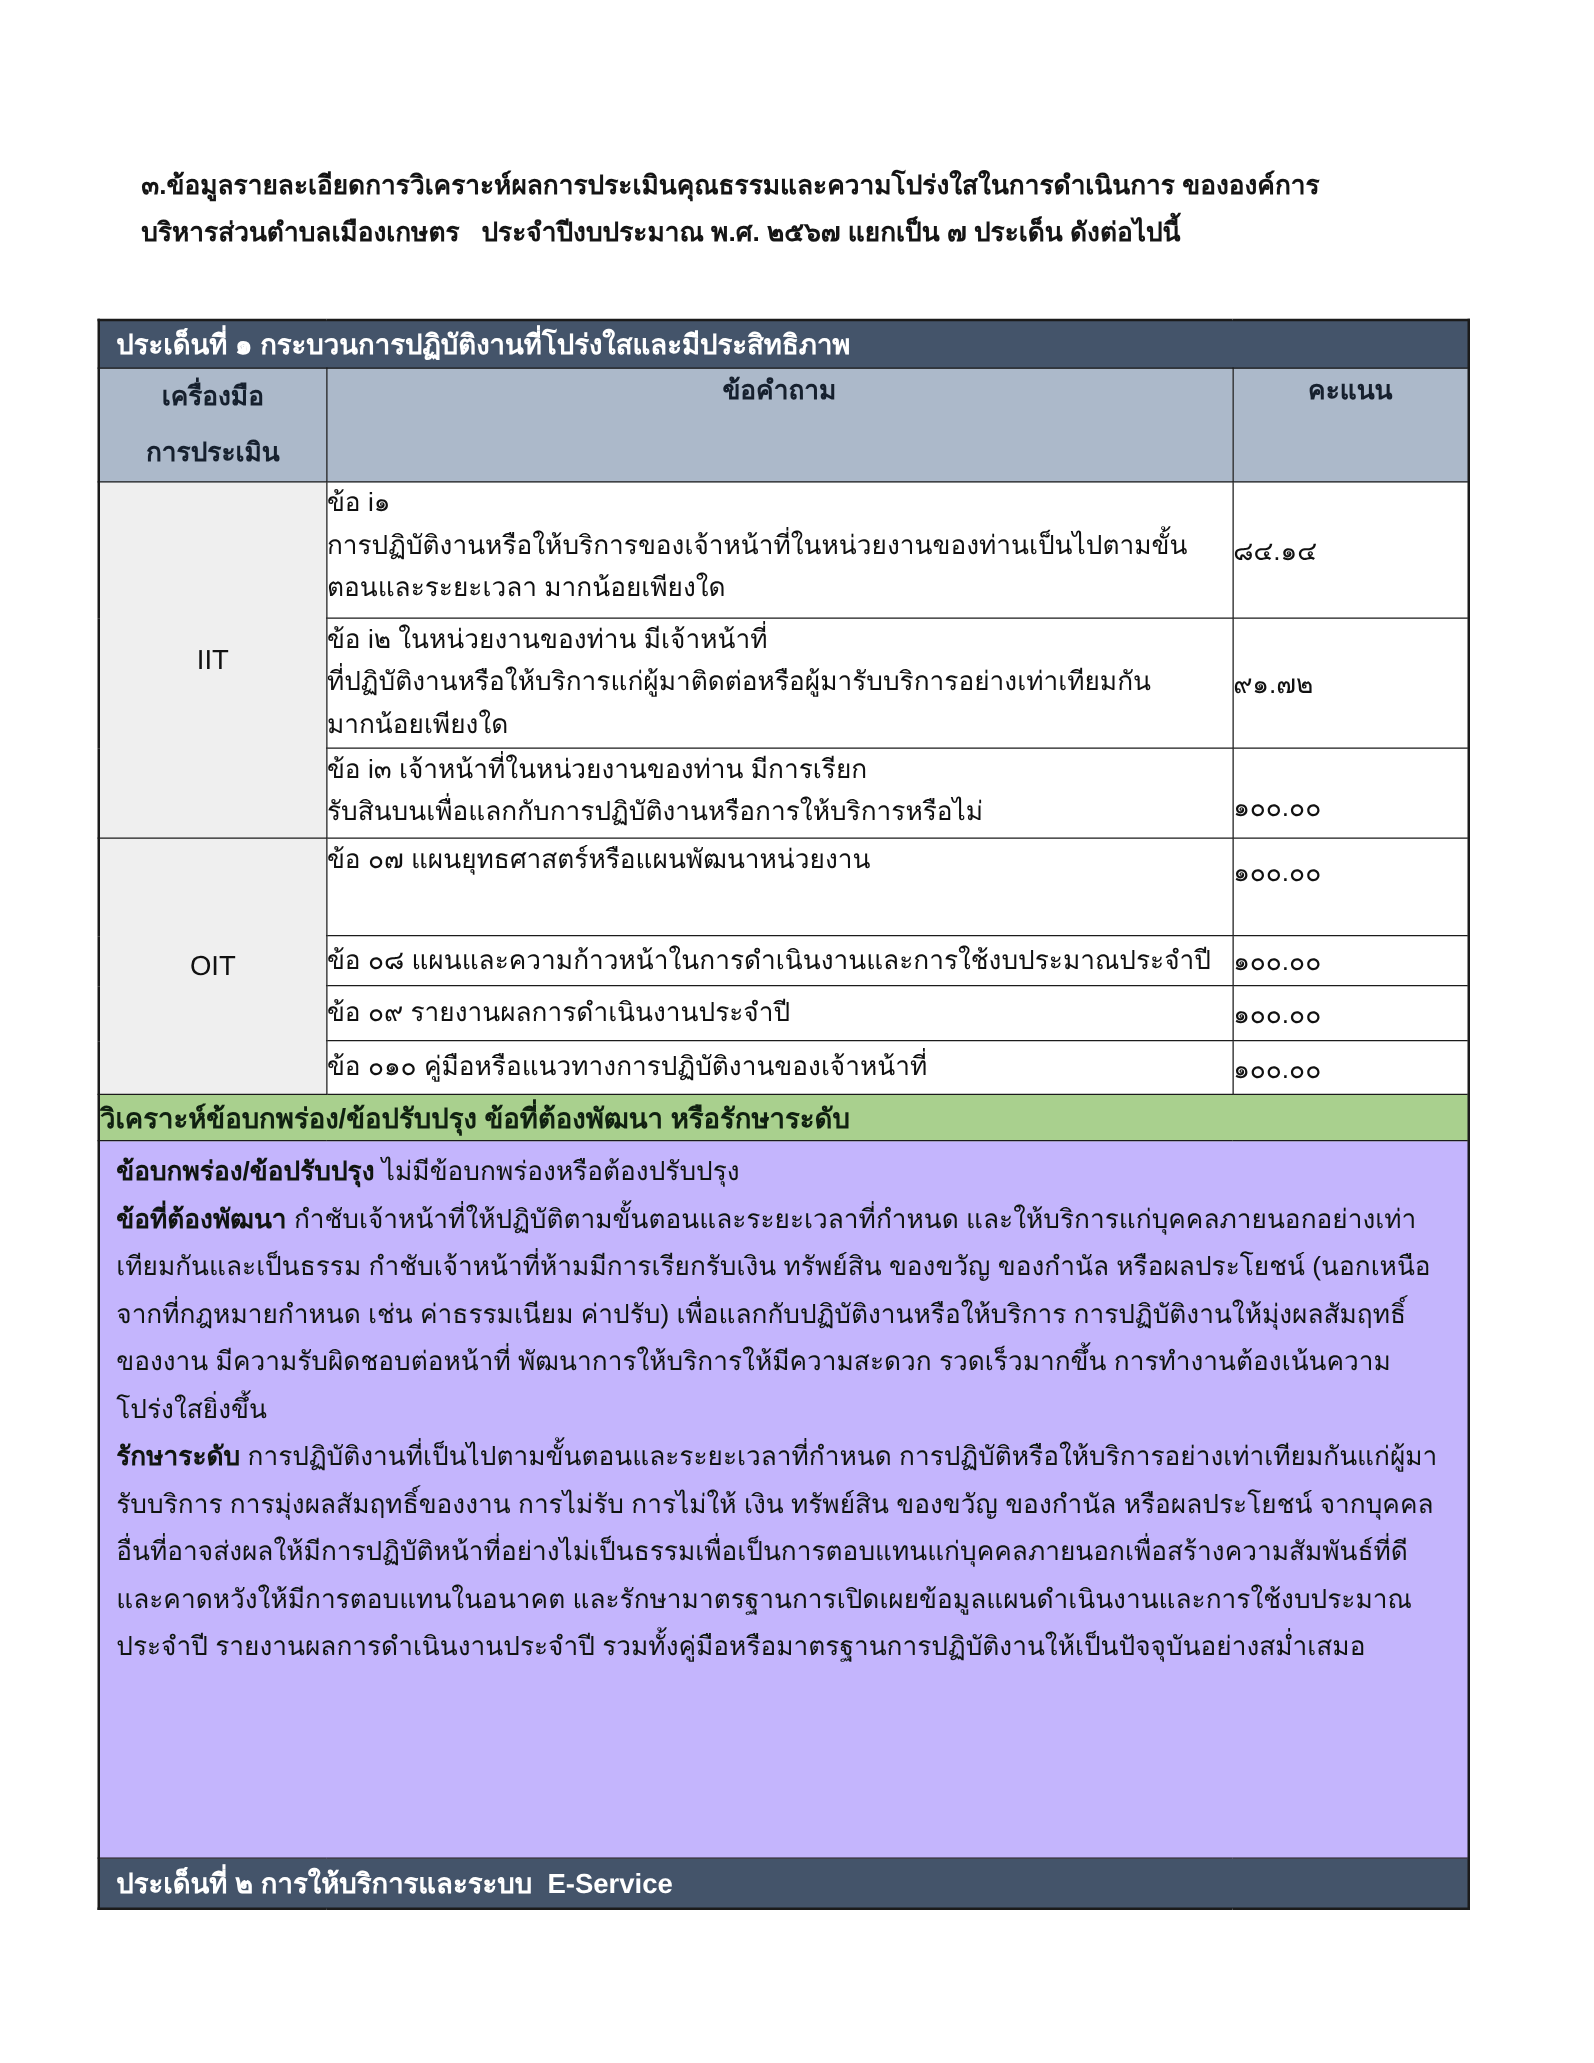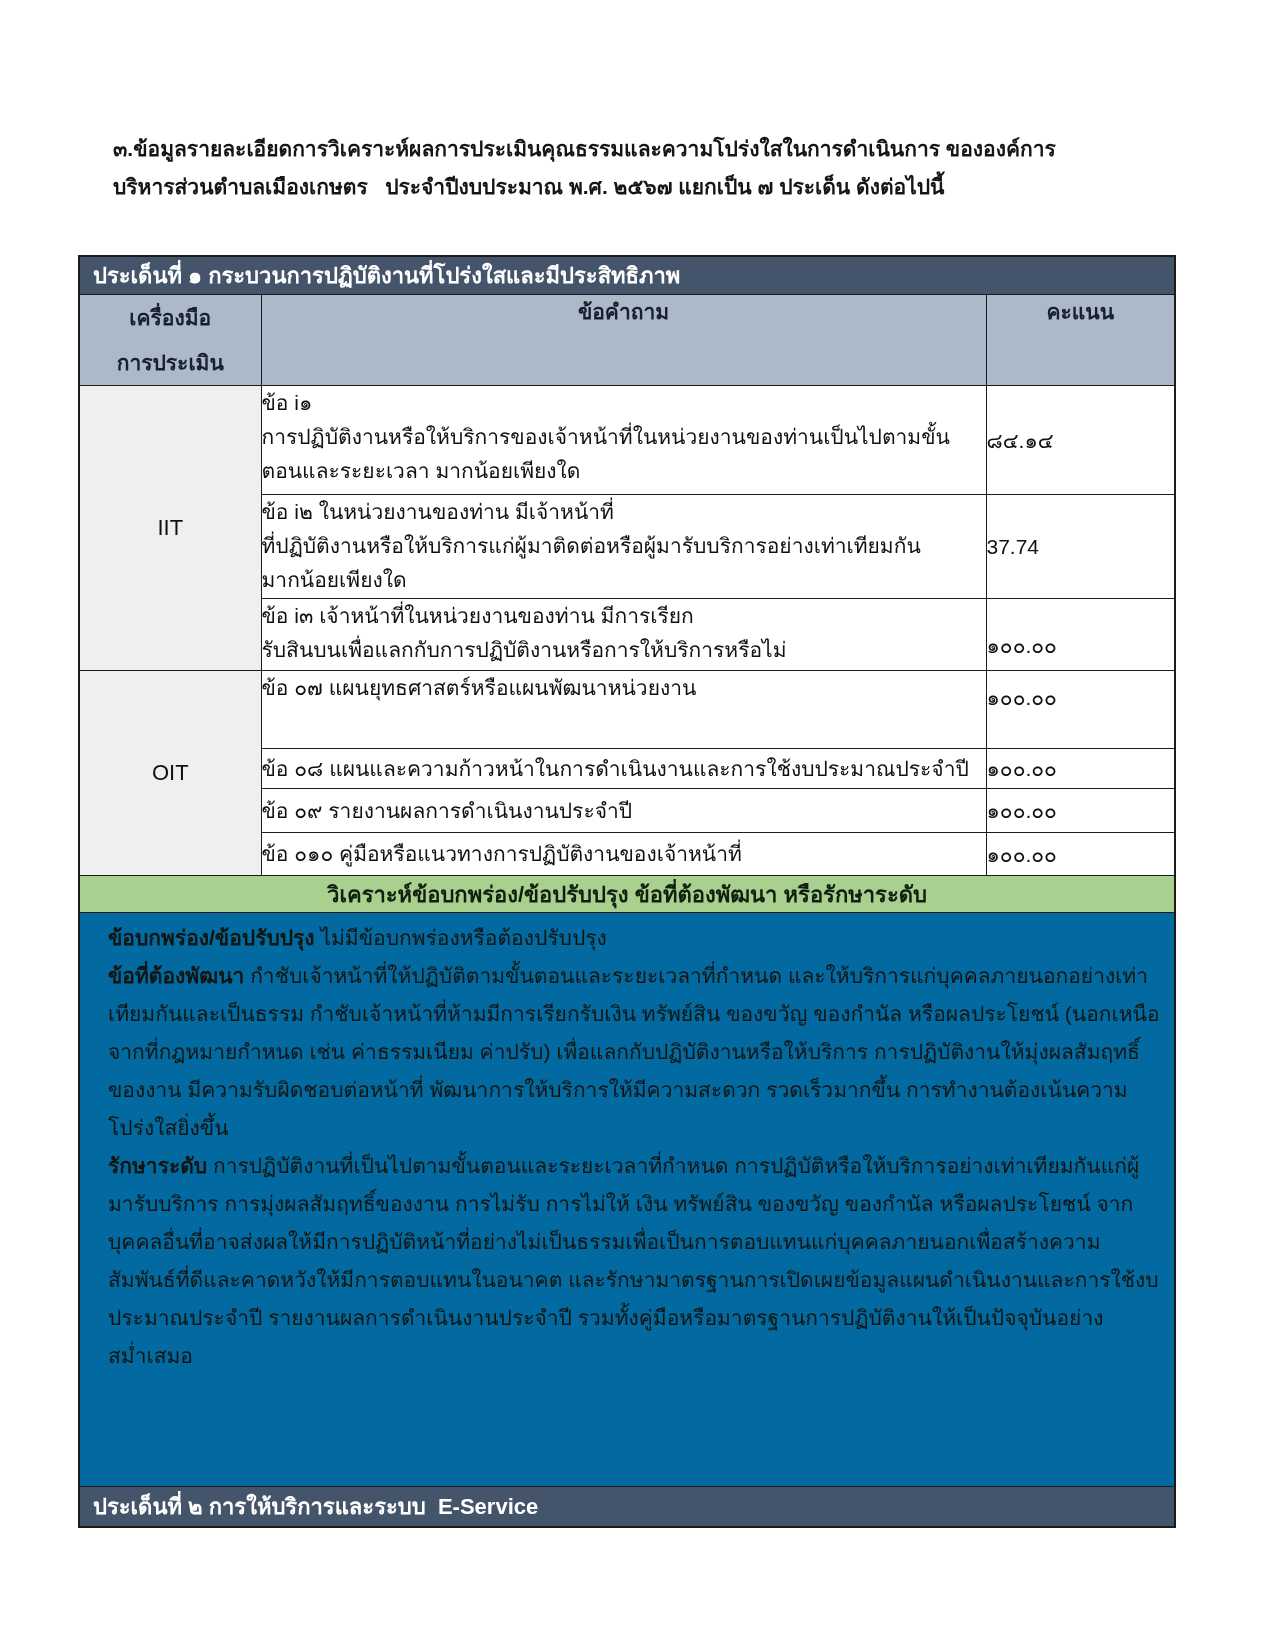--- a/index.html
+++ b/index.html
@@ -104,31 +104,30 @@
   tr.r7 { height: 43px; }
 
   tr.r3 td.score { vertical-align: bottom; padding-bottom: 8px; }
   tr.r4 td.q   { vertical-align: top; }
   tr.r4 td.score { vertical-align: top; padding-top: 10px; }
   tr.r5 td.q, tr.r6 td.q, tr.r7 td.q { vertical-align: middle; padding-top: 0; }
 
   tr.green-banner td {
     background: #A9D08E;
     height: 36px;
-    text-align: center;
     vertical-align: middle;
     font-weight: bold;
     font-size: 22px;
     color: #102010;
   }
   tr.green-box td {
-    background: #0369a1;
+    background: #c4b5fd;
     height: 567px;
     vertical-align: top;
-    padding: 6px 14px 0 28px;
+    padding: 6px 14px 0 13px;
   }
   .analysis-para {
     margin: 0;
     font-size: 21px;
     line-height: 38px;
     text-align: left;
     color: #101510;
   }
   .analysis-lead { font-weight: bold; }
 </style>
@@ -164,21 +163,21 @@
         <td class="tool" rowspan="3">IIT</td>
         <td class="q">ข้อ i๑
 การปฏิบัติงานหรือให้บริการของเจ้าหน้าที่ในหน่วยงานของท่านเป็นไปตามขั้นตอนและระยะเวลา มากน้อยเพียงใด</td>
         <td class="score">๘๔.๑๔</td>
       </tr>
 
       <tr class="r2">
         <td class="q">ข้อ i๒ ในหน่วยงานของท่าน มีเจ้าหน้าที่
 ที่ปฏิบัติงานหรือให้บริการแก่ผู้มาติดต่อหรือผู้มารับบริการอย่างเท่าเทียมกัน
 มากน้อยเพียงใด</td>
-        <td class="score">37.74</td>
+        <td class="score">๙๑.๗๒</td>
       </tr>
 
       <tr class="r3">
         <td class="q">ข้อ i๓ เจ้าหน้าที่ในหน่วยงานของท่าน มีการเรียก
 รับสินบนเพื่อแลกกับการปฏิบัติงานหรือการให้บริการหรือไม่</td>
         <td class="score">๑๐๐.๐๐</td>
       </tr>
 
       <tr class="r4">
         <td class="tool" rowspan="4">OIT</td>

